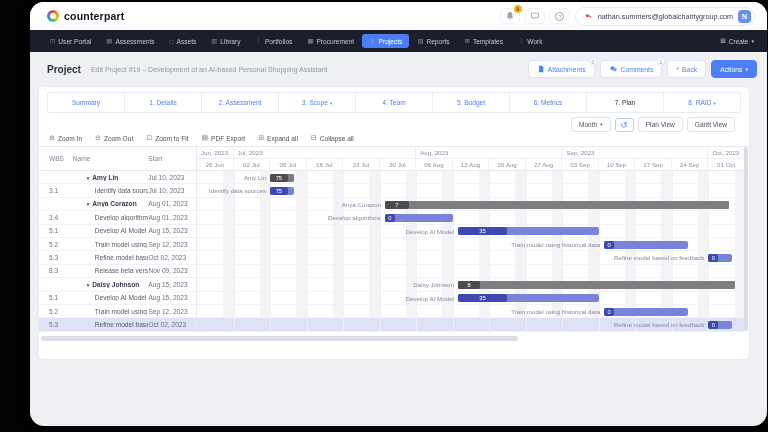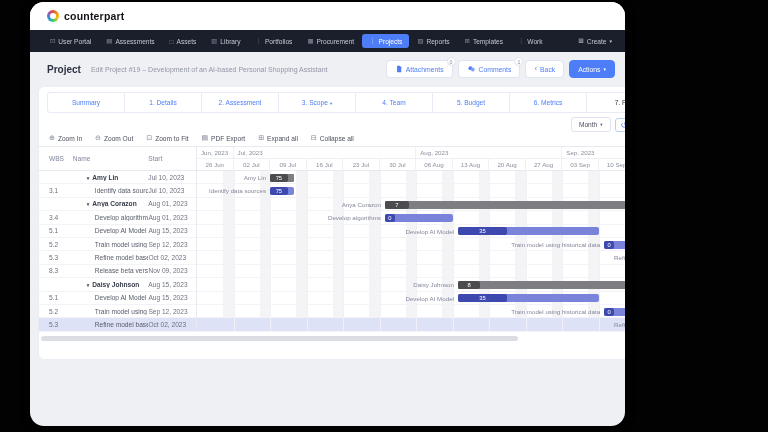--- a/index.html
+++ b/index.html
@@ -1,17 +1,17 @@
 <!DOCTYPE html>
 <html><head>
 <meta charset="utf-8">
 <style>
   * { margin:0; padding:0; box-sizing:border-box; }
   html,body { width:768px; height:432px; background:#020203; font-family:"Liberation Sans", sans-serif; overflow:hidden; }
-  .window { position:absolute; left:30px; top:2px; width:595px; height:424px; background:#eef0f4; border-radius:14px; overflow:hidden; box-shadow:0 2px 10px rgba(0,0,0,.6); }
+  .window { position:absolute; left:30px; top:2px; width:737px; height:424px; background:#eef0f4; border-radius:14px; overflow:hidden; box-shadow:0 2px 10px rgba(0,0,0,.6); }
 
   
   .app-header { height:28px; background:#fff; display:flex; align-items:center; justify-content:space-between; padding:0 12px 0 17px; }
   .logo { display:flex; align-items:center; gap:5px; }
   .logo-mark { width:12px; height:12px; border-radius:50%; background:conic-gradient(#e74c3c,#f39c12,#f1c40f,#2ecc71,#3498db,#9b59b6,#e74c3c); position:relative; }
   .logo-mark::after { content:""; position:absolute; left:3px; top:3px; width:6px; height:6px; background:#fff; border-radius:50%; }
   .logo-text { font-size:10.5px; font-weight:bold; color:#14151a; letter-spacing:.2px; }
   .header-right { display:flex; align-items:center; gap:5px; }
   .hdr-icon { position:relative; width:20px; height:16px; border:1px solid #f0f1f5; border-radius:4px; display:flex; align-items:center; justify-content:center; color:#9aa0ae; }
   .hdr-badge { position:absolute; top:-4px; right:-3px; min-width:8px; height:8px; border-radius:50%; background:#f6b51e; color:#6b5200; font-size:5.5px; line-height:8px; text-align:center; font-weight:bold; }
@@ -100,20 +100,43 @@
 </style>
 </head>
 <body>
 
 <div class="window">
 
   <div class="app-header">
     <div class="logo">
       <span class="logo-mark"></span>
       <span class="logo-text">counterpart</span>
+    </div>
+    <div class="header-right">
+      <div class="hdr-icon">
+        <svg width="10" height="10" viewBox="0 0 10 10">
+            <path d="M5 1C3.4 1 2.6 2.2 2.6 3.8V6L1.9 7.2h6.2L7.4 6V3.8C7.4 2.2 6.6 1 5 1Z M4.1 8a.95.95 0 0 0 1.8 0Z" fill="#9aa0ae"></path>
+          </svg>
+        <span class="hdr-badge">9</span>
+      </div>
+      <div class="hdr-icon">
+        <svg width="10" height="10" viewBox="0 0 10 10">
+            <path d="M1.5 2.2h7v4.3H4.6L2.9 7.9V6.5H1.5Z" fill="none" stroke="#9aa0ae" stroke-width="0.8"></path>
+          </svg>
+      </div>
+      <div class="hdr-icon">
+        <span class="q-circle">?</span>
+      </div>
+      <div class="account-pill">
+        <svg width="9" height="9" viewBox="0 0 10 10">
+            <path d="M4.2 1.8 1.4 4.2l2.8 2.4V5.1c2.1 0 3.5.8 4.4 2.4C8.4 4.9 6.8 3.4 4.2 3.3Z" fill="#e5484d"></path>
+          </svg>
+        <span class="account-email">nathan.summers@globalcharitygroup.com</span>
+        <span class="avatar">N</span>
+      </div>
     </div>
   </div>
 
   <div class="nav">
     <div style="display:flex;gap:1px;" id="nav-items">
         <div class="nav-item">
           <span class="nicon">⊡</span>
           <span>User Portal</span>
         </div>
         <div class="nav-item">

